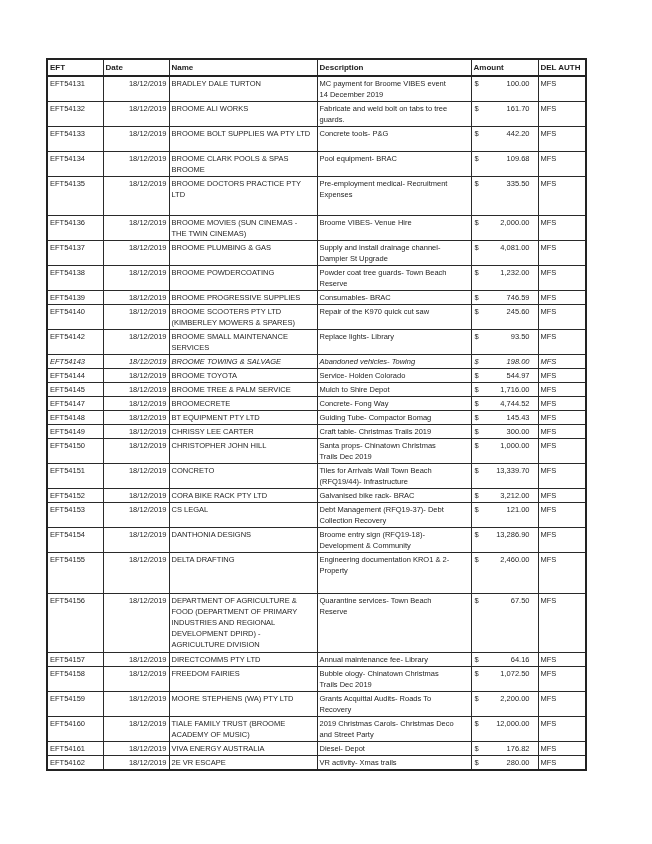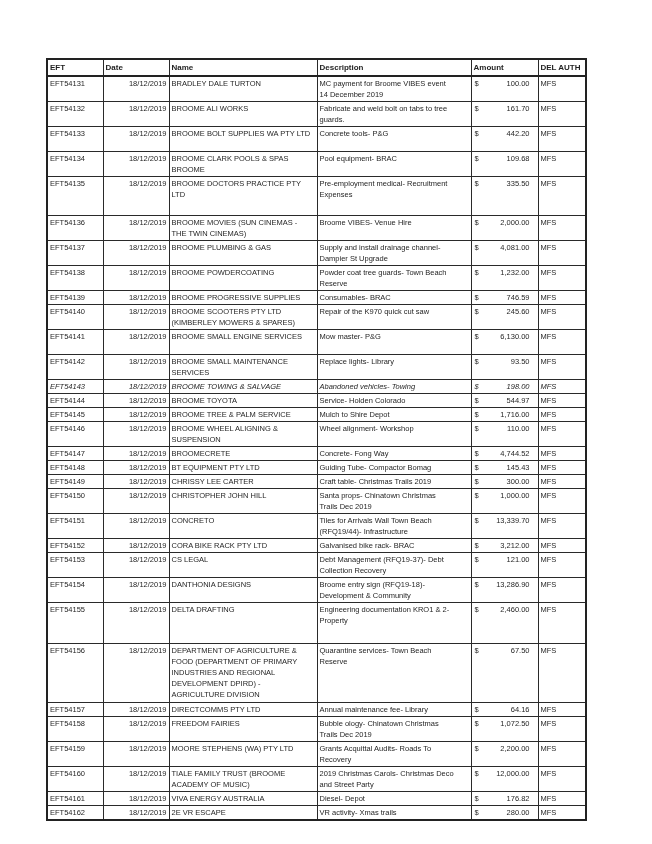--- a/index.html
+++ b/index.html
@@ -199,31 +199,20 @@
     <td class="c-name">BROOME SCOOTERS PTY LTD
 (KIMBERLEY MOWERS &amp; SPARES)</td>
     <td class="c-desc">Repair of the K970 quick cut saw</td>
     <td class="c-amount">
       <span class="cur">$</span>
       <span class="val">245.60</span>
     </td>
     <td class="c-auth">MFS</td>
   </tr>
         <tr style="height: 25px;">
-    <td class="c-eft">EFT54141</td>
-    <td class="c-date">18/12/2019</td>
-    <td class="c-name">BROOME SMALL ENGINE SERVICES</td>
-    <td class="c-desc">Mow master- P&amp;G</td>
-    <td class="c-amount">
-      <span class="cur">$</span>
-      <span class="val">6,130.00</span>
-    </td>
-    <td class="c-auth">MFS</td>
-  </tr>
-        <tr style="height: 25px;">
     <td class="c-eft">EFT54142</td>
     <td class="c-date">18/12/2019</td>
     <td class="c-name">BROOME SMALL MAINTENANCE
 SERVICES</td>
     <td class="c-desc">Replace lights- Library</td>
     <td class="c-amount">
       <span class="cur">$</span>
       <span class="val">93.50</span>
     </td>
     <td class="c-auth">MFS</td>
@@ -251,32 +240,20 @@
     <td class="c-auth">MFS</td>
   </tr>
         <tr style="height: 13px;">
     <td class="c-eft">EFT54145</td>
     <td class="c-date">18/12/2019</td>
     <td class="c-name">BROOME TREE &amp; PALM SERVICE</td>
     <td class="c-desc">Mulch to Shire Depot</td>
     <td class="c-amount">
       <span class="cur">$</span>
       <span class="val">1,716.00</span>
-    </td>
-    <td class="c-auth">MFS</td>
-  </tr>
-        <tr style="height: 25px;">
-    <td class="c-eft">EFT54146</td>
-    <td class="c-date">18/12/2019</td>
-    <td class="c-name">BROOME WHEEL ALIGNING &amp;
-SUSPENSION</td>
-    <td class="c-desc">Wheel alignment- Workshop</td>
-    <td class="c-amount">
-      <span class="cur">$</span>
-      <span class="val">110.00</span>
     </td>
     <td class="c-auth">MFS</td>
   </tr>
         <tr style="height: 13px;">
     <td class="c-eft">EFT54147</td>
     <td class="c-date">18/12/2019</td>
     <td class="c-name">BROOMECRETE</td>
     <td class="c-desc">Concrete- Fong Way</td>
     <td class="c-amount">
       <span class="cur">$</span>

